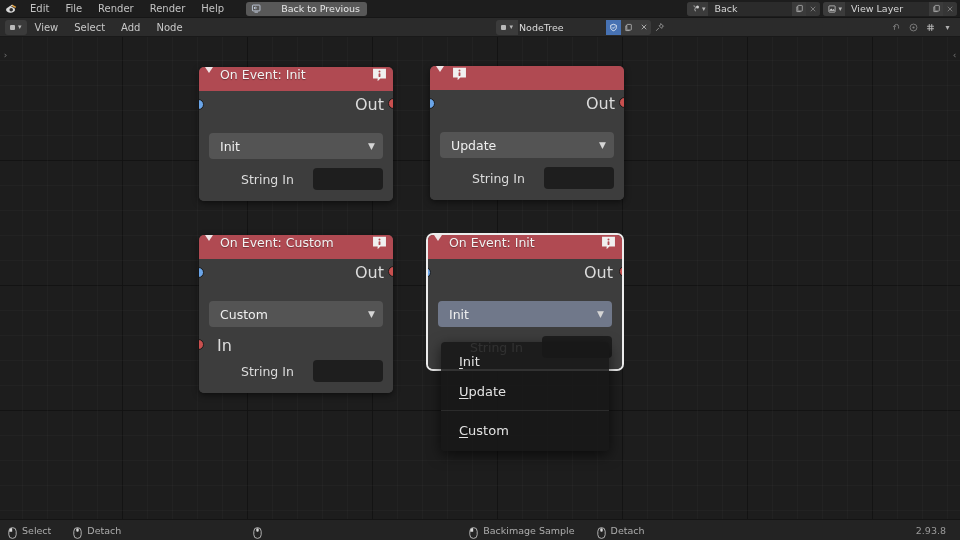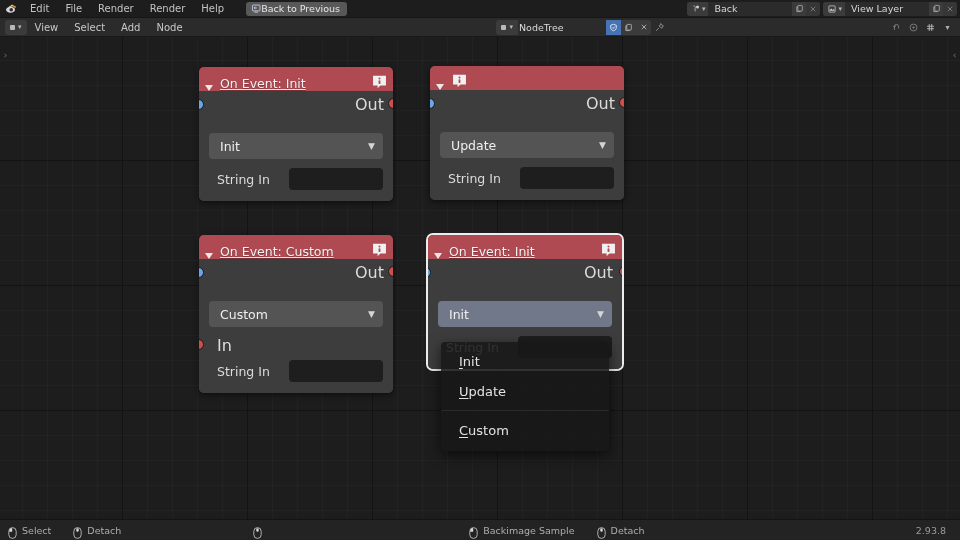--- a/index.html
+++ b/index.html
@@ -17,21 +17,21 @@
     background:#1d1d1d; display:flex; align-items:center; gap:0;
     border-bottom:1px solid #161616;
   }
   .blender-logo{ width:22px; height:18px; display:flex; align-items:center; justify-content:center; }
   .blender-logo svg{ display:block; }
   .menu-item{
     font-size:10px; color:#c3c3c3; padding:0 8px; height:18px;
     line-height:18px; cursor:default; white-space:nowrap;
   }
   .back-prev{
-    display:flex; align-items:center; gap:0; height:14px;
+    display:flex; align-items:center; gap:20px; height:14px;
     background:#585858; border-radius:3px; margin-left:14px;
     padding:0 7px 0 4px; cursor:default;
   }
   .back-prev .lbl{ font-size:9.5px; color:#e8e8e8; line-height:14px; }
   .spacer{ flex:1 1 auto; }
 
   .scene-field, .layer-field{
     display:flex; align-items:center; height:14px; border-radius:3px;
     background:#2b2b2b; margin-right:3px;
   }
@@ -103,22 +103,22 @@
   .node{ position:absolute; border-radius:5px; }
   .node-inner{
     border-radius:5px; overflow:hidden;
     box-shadow:0 2px 6px rgba(0,0,0,0.55);
     background:#3d3d3d;
   }
   .node.selected{ padding:2px; background:#ededed; border-radius:7px; }
   .node.selected .node-inner{ box-shadow:none; }
 
   .node-head{
-    height:24px; background:#b04a52; display:flex; align-items:flex-end;
-    padding:0 5px 0 6px; position:relative;text-decoration:underline;
+    height:24px; background:#b04a52; display:flex; align-items:flex-start;
+    padding:0 5px 0 6px; position:relative;
   }
   .node-head .tri{
     width:0;height:0;border-left:4.5px solid transparent;border-right:4.5px solid transparent;
     border-top:6px solid #f0e6e7; margin-right:7px;
   }
   .node-title{
     font-size:12.5px; color:#f2f2f2; flex:1 1 auto; white-space:nowrap;
     text-shadow:0 1px 1px rgba(0,0,0,.35);
   }
   .info-ico{ width:17px; height:17px; flex:0 0 auto; }
@@ -142,21 +142,21 @@
   .dd{
     margin:0 10px; height:26px; background:#545454; border-radius:4px;
     display:flex; align-items:center; justify-content:space-between;
     padding:0 8px 0 11px; cursor:default;
   }
   .dd .val{ font-size:12.5px; color:#efefef; }
   .dd .chev{ font-size:9px; color:#d5d5d5; }
   .dd.highlight{ background:#70788a; }
 
   .row-str{ height:28px; display:flex; align-items:center; padding-left:18px; }
-  .row-str .lbl{ font-size:12.5px; color:#dcdcdc; min-width:72px; }
+  .row-str .lbl{ font-size:12.5px; color:#dcdcdc; min-width:72px;margin-left:24px; }
   .str-field{
     flex:1 1 auto; height:22px; background:#1e1e1e; border-radius:4px; margin-right:10px;
   }
   .node-pad{ height:8px; }
 
   
   .dd-menu{
     position:absolute; border-radius:4px;
     background:rgba(24,24,24,0.88);
     box-shadow:0 4px 14px rgba(0,0,0,0.6);

